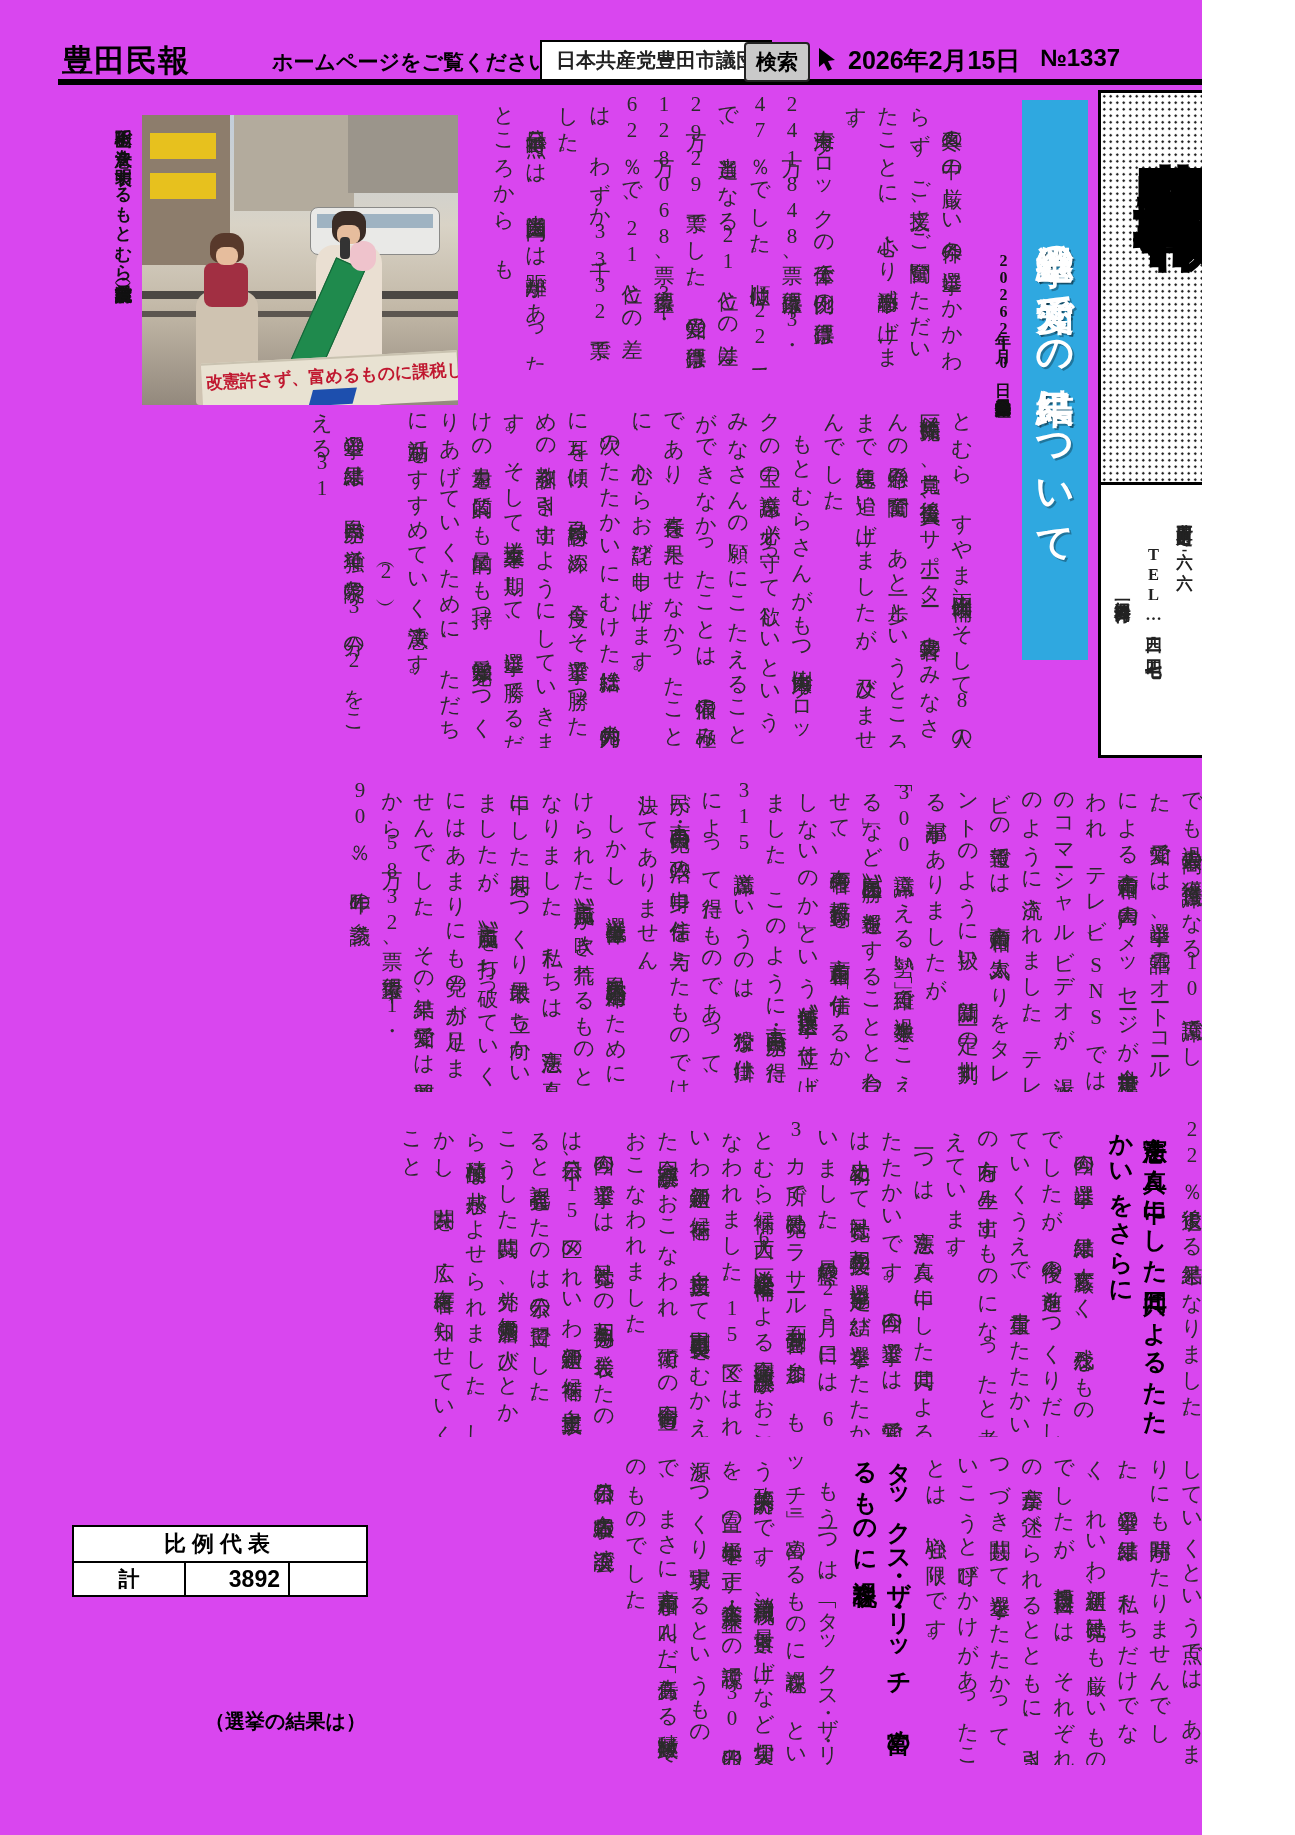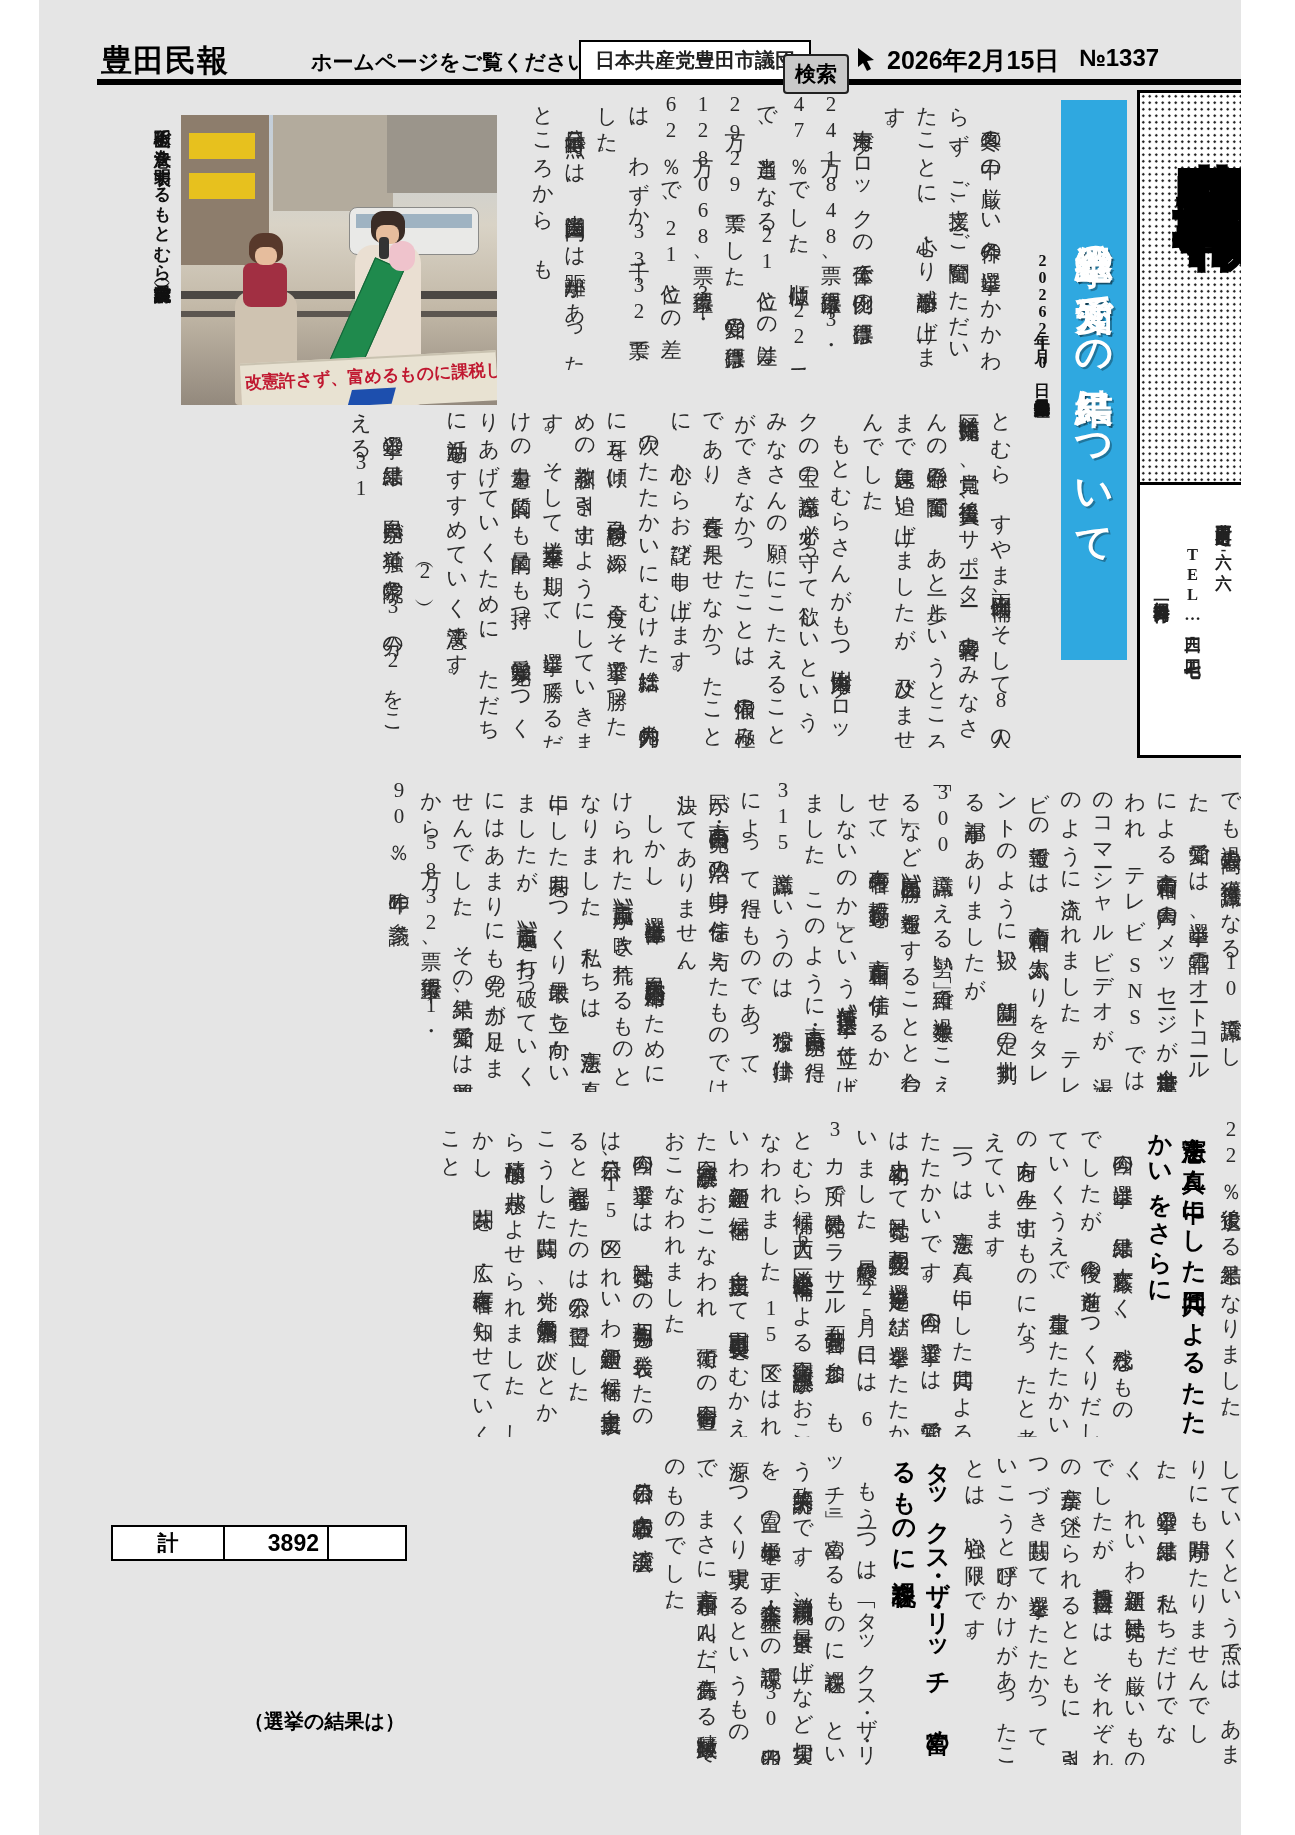--- a/index.html
+++ b/index.html
@@ -1,25 +1,25 @@
 <!DOCTYPE html>
 <html lang="ja"><head>
 <meta charset="utf-8">
 <style>
   html,body{margin:0;padding:0;background:#ffffff;}
-  .page{position:relative;width:1202px;height:1835px;background:#e5e5e5;overflow:hidden;
-        font-family:"Liberation Serif", serif;color:#222;margin-left:39px;}
+  .page{position:relative;width:1202px;height:1835px;background:#d946ef;overflow:hidden;
+        font-family:"Liberation Serif", serif;color:#222;}
   
   .hdr-title{position:absolute;left:62px;top:40px;font-family:"Liberation Sans",sans-serif;
              font-weight:bold;font-size:31px;letter-spacing:1px;color:#000;}
   .hdr-tag{position:absolute;left:272px;top:48px;font-family:"Liberation Sans",sans-serif;
            font-weight:bold;font-size:21px;color:#000;}
   .hdr-orgbox{position:absolute;left:540px;top:40px;border:2px solid #000;background:#fff;
               padding:5px 14px;font-family:"Liberation Sans",sans-serif;font-weight:bold;font-size:20px;z-index:3;}
-  .hdr-search{position:absolute;left:744px;top:54px;border:2px solid #222;background:#c9c9c9;
+  .hdr-search{position:absolute;left:744px;top:42px;border:2px solid #222;background:#c9c9c9;
               padding:4px 10px;font-family:"Liberation Sans",sans-serif;font-weight:bold;font-size:21px;
               border-radius:4px;z-index:3;cursor:pointer;}
   .cursor-icon{position:absolute;left:818px;top:48px;z-index:4;}
   .hdr-date{position:absolute;left:848px;top:44px;font-family:"Liberation Sans",sans-serif;
             font-weight:bold;font-size:25px;color:#000;}
   .hdr-no{position:absolute;left:1040px;top:44px;font-family:"Liberation Sans",sans-serif;
           font-weight:bold;font-size:24px;color:#000;}
   .hdr-rule{position:absolute;left:58px;top:79px;width:1182px;height:6px;background:#000;}
   
   .logo-box{position:absolute;left:1098px;top:90px;width:142px;height:392px;border:3px solid #000;
@@ -207,20 +207,23 @@
     <p class="para">公示日の名古屋駅の演説会で</p>
   </div>
 
   <table class="vtable">
     <colgroup>
         <col>
         <col>
         <col>
       </colgroup>
     <tbody>
+        <tr>
+          <td class="ttl" colspan="3">比例代表</td>
+        </tr>
     <tr>
       <td class="lbl">計</td>
       <td class="num">3892</td>
       <td class="num"></td>
     </tr>
   </tbody>
     </table>
 
   <div class="cont-note">（選挙の結果は）</div>
 

